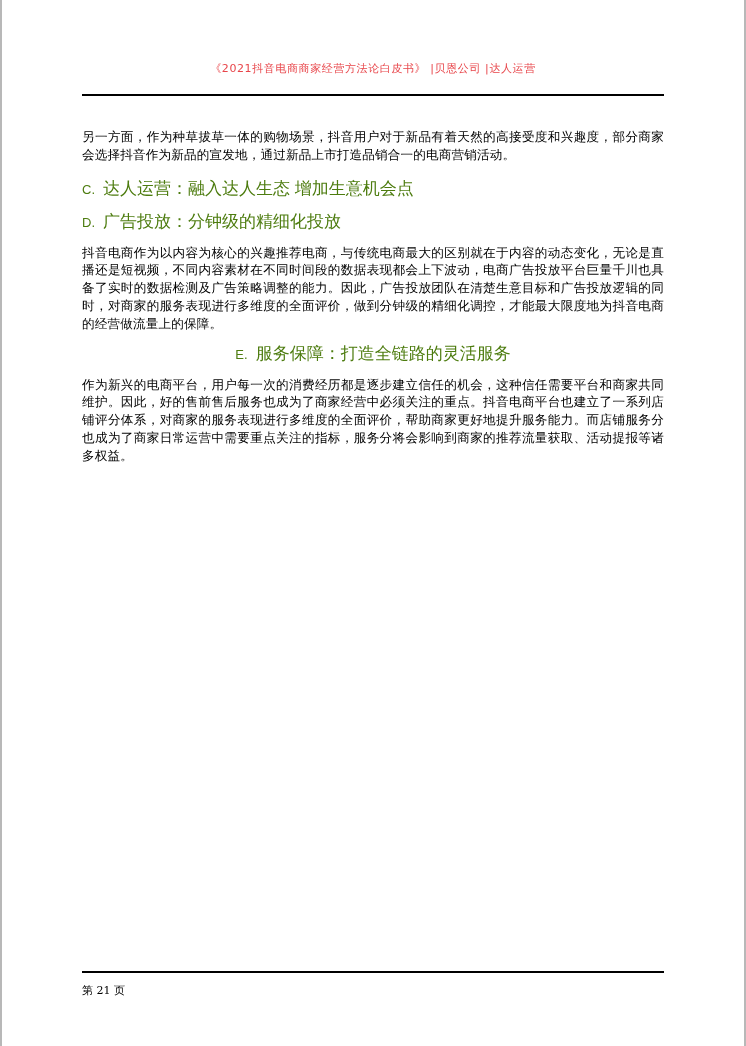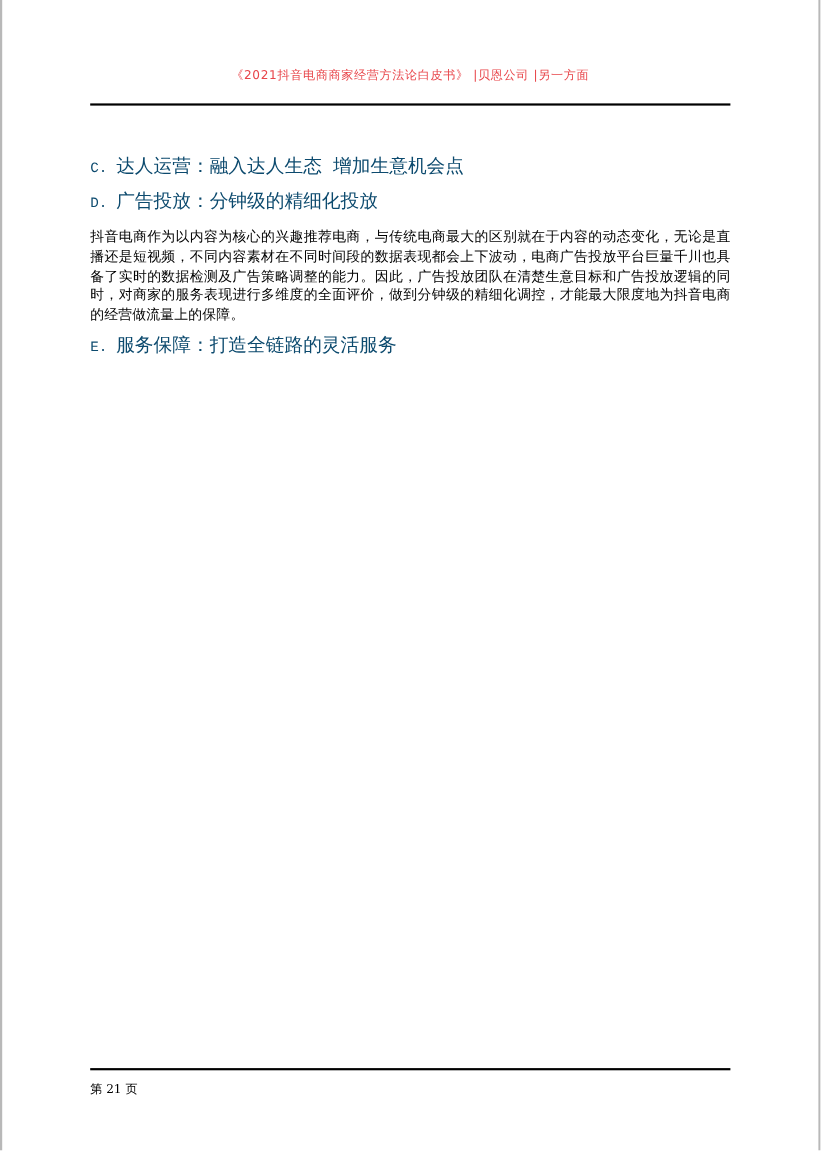--- a/index.html
+++ b/index.html
@@ -48,34 +48,34 @@
     }
     .para {
       margin: 0;
       font-size: 12.6px;
       line-height: 17.8px;
       text-align: justify;
       letter-spacing: 0.15px;
     }
     .section-heading {
       margin: 0;
-      font-family: Liberation Mono, monospace;
-      color: #0c4a6e;
+      font-family: Liberation Sans, sans-serif;
+      color: #4d7c0f;
       font-size: 17px;
       line-height: 22px;
       font-weight: normal;
       white-space: nowrap;
     }
     .section-heading .letter {
       font-size: 13px;
       margin-right: 8px;
     }
     .h-c { margin-top: 14px; margin-bottom: 10px; }
     .h-d { margin-top: 6px; margin-bottom: 10px; }
-    .h-e { margin-top: 10px; margin-bottom: 10px; }
+    .h-e { margin-top: 10px; margin-bottom: 10px; text-align: center; }
     .footer-rule {
       position: absolute;
       left: 82px; width: 582px;
       top: 971px; height: 2px;
       background: #000000;
     }
     .page-number {
       position: absolute;
       left: 82px; width: 582px;
       top: 984px;
@@ -85,33 +85,35 @@
       font-family: "DejaVu Serif", "Liberation Serif", serif;
       white-space: nowrap;
     }
   </style>
 </head>
 <body>
 
 <div class="page-edge-left"></div>
 <div class="page-edge-right"></div>
 
-<div class="running-header">《2021抖音电商商家经营方法论白皮书》 |贝恩公司 |另一方面</div>
+<div class="running-header">《2021抖音电商商家经营方法论白皮书》 |贝恩公司 |达人运营</div>
 <div class="header-rule"></div>
 
 <div class="content">
+  <p class="para">另一方面，作为种草拔草一体的购物场景，抖音用户对于新品有着天然的高接受度和兴趣度，部分商家会选择抖音作为新品的宣发地，通过新品上市打造品销合一的电商营销活动。</p>
 
   <h2 class="section-heading h-c">
     <span class="letter">C.</span><span>达人运营：融入达人生态 增加生意机会点</span>
   </h2>
 
   <h2 class="section-heading h-d">
     <span class="letter">D.</span><span>广告投放：分钟级的精细化投放</span>
   </h2>
   <p class="para">抖音电商作为以内容为核心的兴趣推荐电商，与传统电商最大的区别就在于内容的动态变化，无论是直播还是短视频，不同内容素材在不同时间段的数据表现都会上下波动，电商广告投放平台巨量千川也具备了实时的数据检测及广告策略调整的能力。因此，广告投放团队在清楚生意目标和广告投放逻辑的同时，对商家的服务表现进行多维度的全面评价，做到分钟级的精细化调控，才能最大限度地为抖音电商的经营做流量上的保障。</p>
 
   <h2 class="section-heading h-e">
     <span class="letter">E.</span><span>服务保障：打造全链路的灵活服务</span>
   </h2>
+  <p class="para">作为新兴的电商平台，用户每一次的消费经历都是逐步建立信任的机会，这种信任需要平台和商家共同维护。因此，好的售前售后服务也成为了商家经营中必须关注的重点。抖音电商平台也建立了一系列店铺评分体系，对商家的服务表现进行多维度的全面评价，帮助商家更好地提升服务能力。而店铺服务分也成为了商家日常运营中需要重点关注的指标，服务分将会影响到商家的推荐流量获取、活动提报等诸多权益。</p>
 </div>
 
 <div class="footer-rule"></div>
 <div class="page-number">第 21 页</div>
 
 </body></html>

